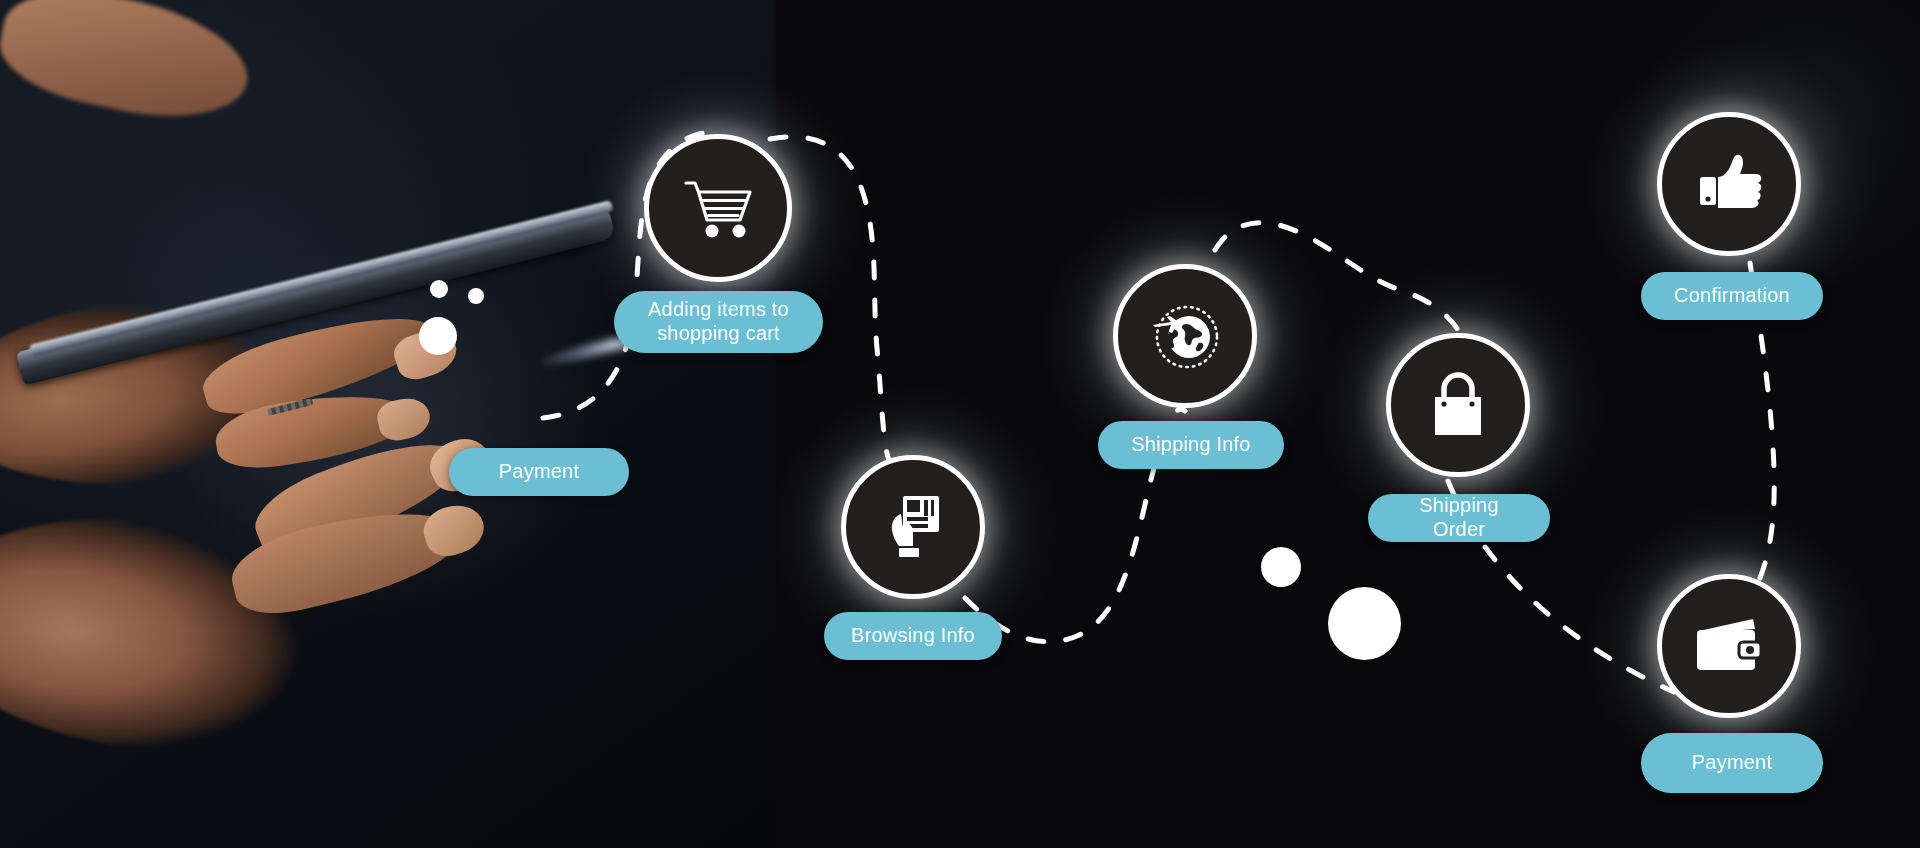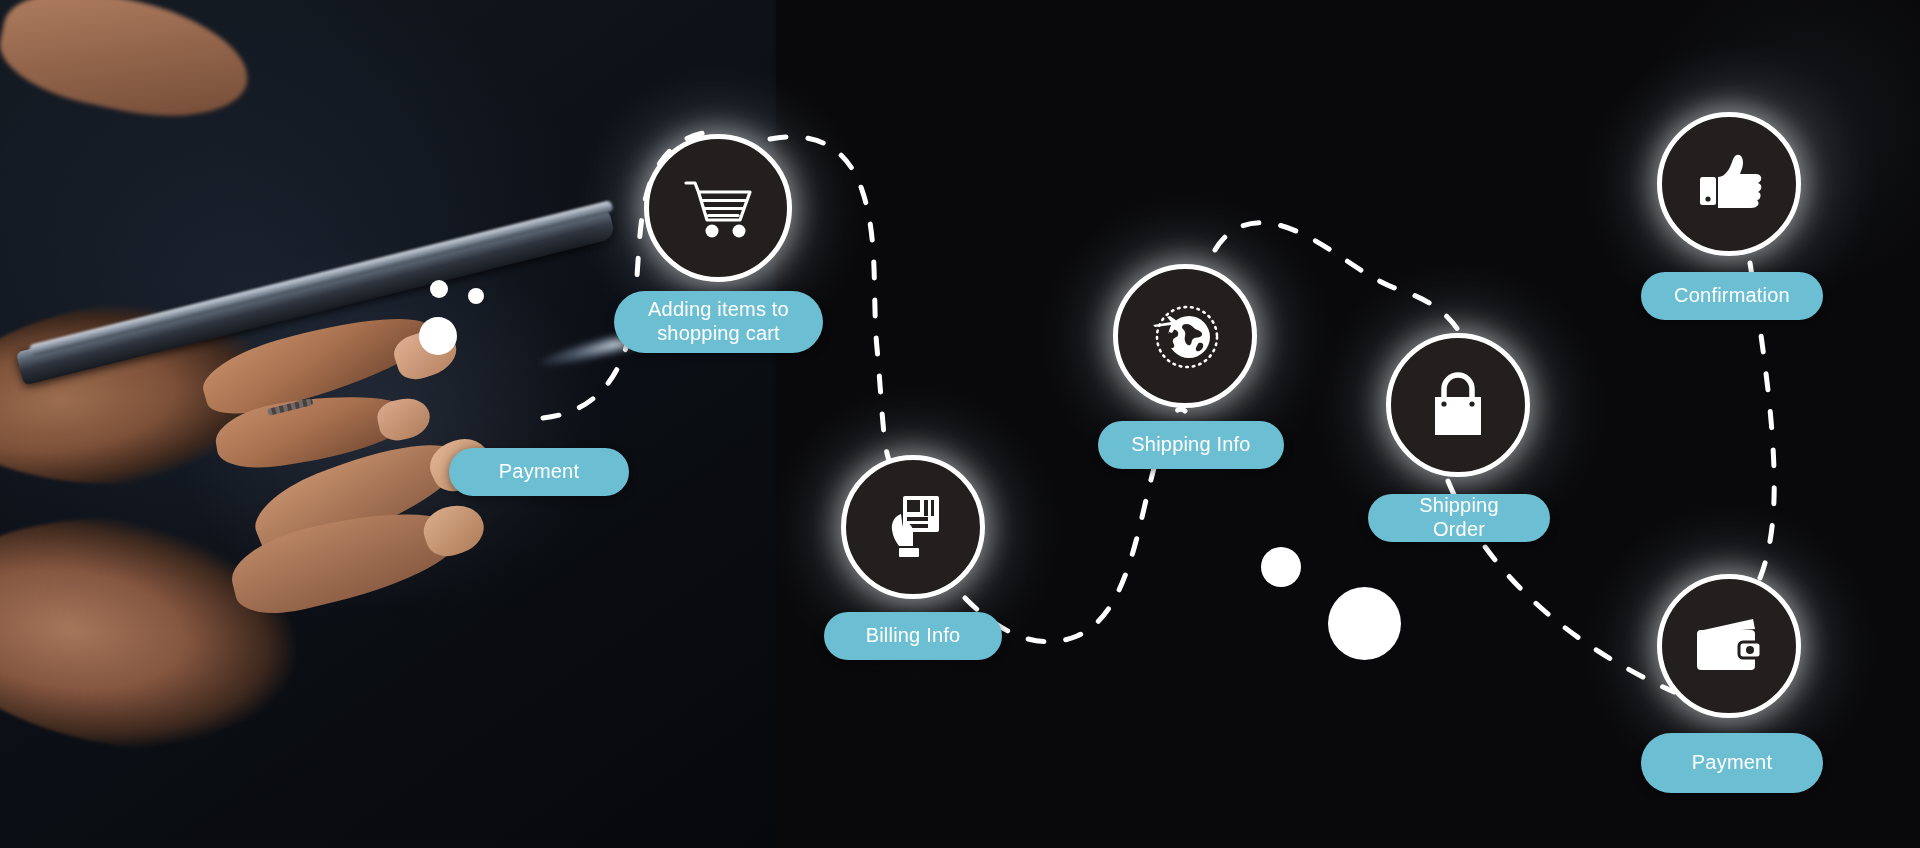--- a/index.html
+++ b/index.html
@@ -277,21 +277,21 @@
         <circle cx="12" cy="46" r="2.6" fill="#231f1e"></circle>
       </svg>
     </span>
   </div>
 
   <div class="pill" style="left:449px;top:448px;width:180px;height:48px;">Payment</div>
 
   <div class="pill" style="left:614px;top:291px;width:209px;height:62px;">Adding items to
 shopping cart</div>
 
-  <div class="pill" style="left:824px;top:612px;width:178px;height:48px;">Billing Info</div>
+  <div class="pill" style="left:824px;top:612px;width:178px;height:48px;">Browsing Info</div>
 
   <div class="pill" style="left:1098px;top:421px;width:186px;height:48px;">Shipping Info</div>
 
   <div class="pill" style="left:1368px;top:494px;width:182px;height:48px;">Shipping Order</div>
 
   <div class="pill" style="left:1641px;top:733px;width:182px;height:60px;">Payment</div>
 
   <div class="pill" style="left:1641px;top:272px;width:182px;height:48px;">Confirmation</div>
 
 </div>

